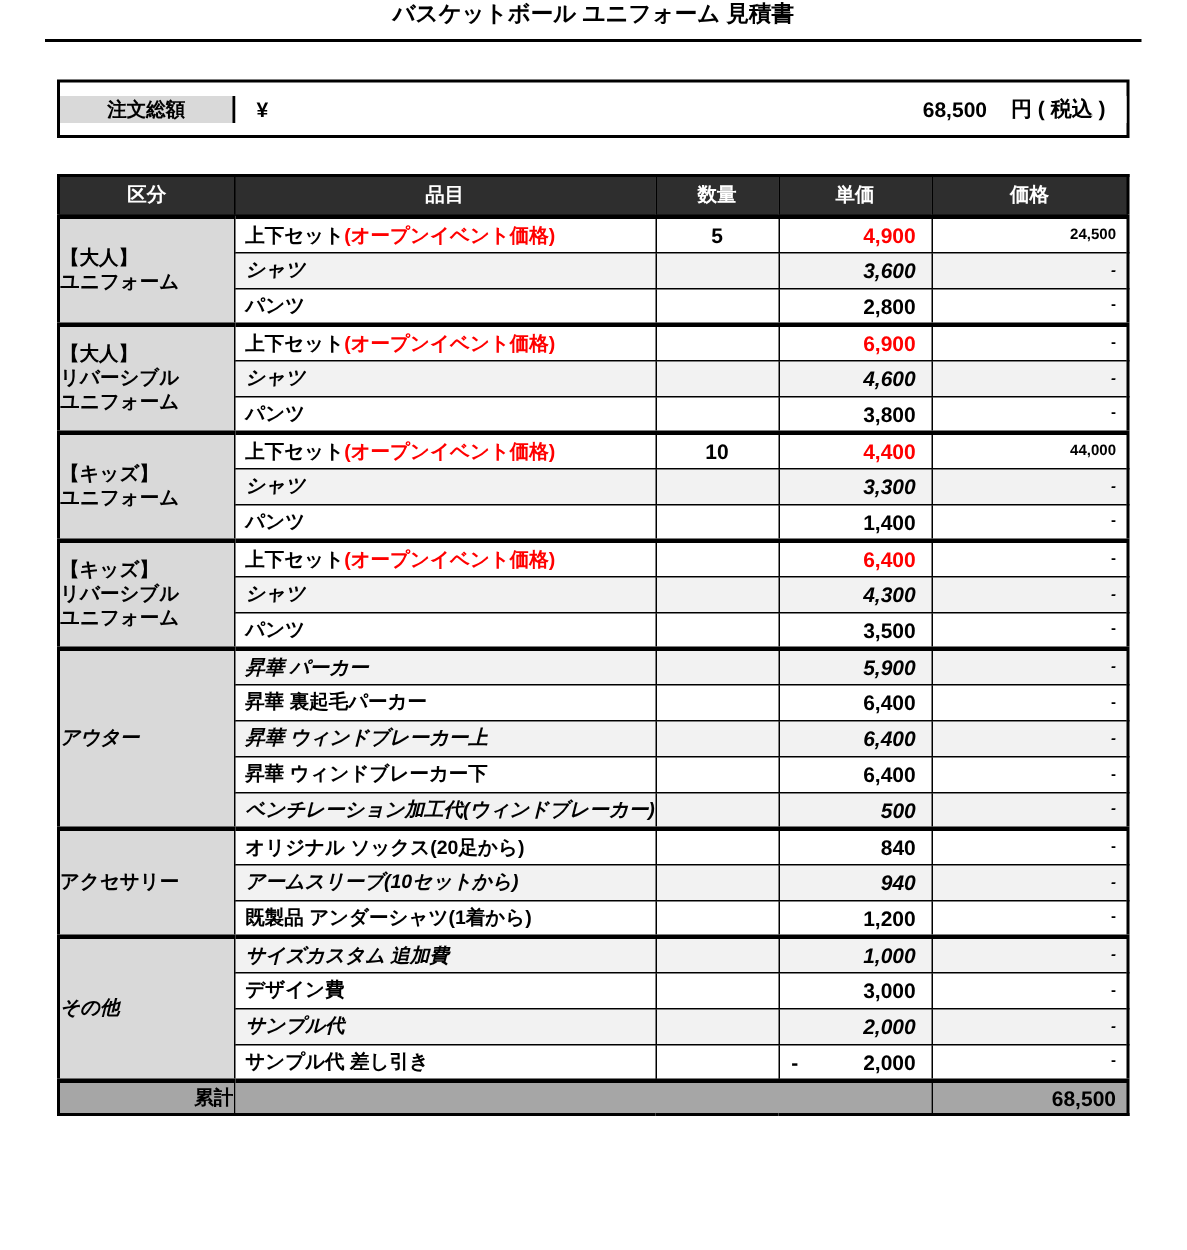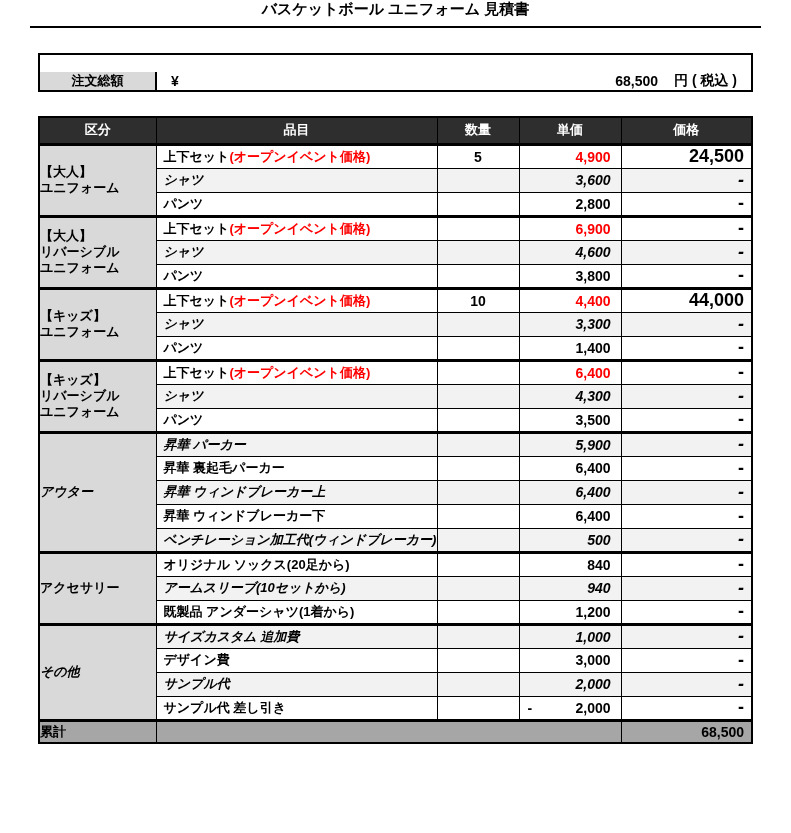--- a/index.html
+++ b/index.html
@@ -9,40 +9,40 @@
   *{box-sizing:border-box;}
   html,body{margin:0;padding:0;}
   body{
     width:791px;height:833px;background:#ffffff;color:#000;
     font-family:"Liberation Sans","DejaVu Sans",sans-serif;font-weight:700;
     overflow:hidden;
   }
   .title{text-align:center;font-size:15px;}
   .rule{border-top:2px solid var(--border);margin:7px 30px 0 30px;height:0;}
 
-  .summary{display:flex;margin:25px 38px 0 38px;border:2px solid var(--border);height:39px;align-items:flex-end;}
+  .summary{display:flex;margin:25px 38px 0 38px;border:2px solid var(--border);height:39px;align-items:center;}
   .summary .slabel{flex:none;width:117px;background:var(--category-bg);border-right:2px solid var(--border);
     display:flex;align-items:center;justify-content:center;font-size:13px;}
   .summary .svalue{flex:1;display:flex;align-items:center;justify-content:space-between;padding:0 14px;font-size:14px;background:#fff;}
   .summary .sright{display:flex;align-items:center;gap:16px;}
 
   table{border-collapse:collapse;table-layout:fixed;width:715px;margin:24px 38px 0 38px;border:2px solid var(--border);padding-left:35px;}
   th{background:var(--header-bg);color:var(--header-text);font-size:13px;font-weight:700;height:27px;border:1px solid var(--border);padding:0;}
   td{border:1px solid var(--border);height:24px;font-size:13px;font-weight:700;padding:0;background:#fff;overflow:hidden;white-space:nowrap;}
   tr.shaded td{background:var(--shaded-row-bg);font-style:italic;}
   td.cat{background:var(--category-bg) !important;vertical-align:middle;line-height:16px;font-size:13px;}
   td.item{text-align:left;padding-left:7px;}
   td.qty{text-align:center;font-size:14px;}
   td.unit{text-align:right;padding-right:10px;font-size:14px;}
   td.unit .minus{float:left;padding-left:8px;}
-  td.price{text-align:right;padding-right:7px;font-size:18px;}
+  td.price{text-align:right;padding-right:7px;font-size:10px;}
   .red{color:var(--accent-red);}
   tr.group-start td{border-top:3px solid var(--border);}
   tfoot td{background:var(--footer-bg) !important;border-top:3px solid var(--border);height:23px;}
-  tfoot td.flabel{text-align:left;font-size:13px;}
+  tfoot td.flabel{text-align:right;font-size:13px;}
   tfoot td.ftotal{text-align:right;padding-right:7px;font-size:14px;}
 </style>
 </head>
 <body>
 
 <div class="title">バスケットボール ユニフォーム 見積書</div>
 <div class="rule"></div>
 
 <div class="summary">
   <div class="slabel">注文総額</div>

